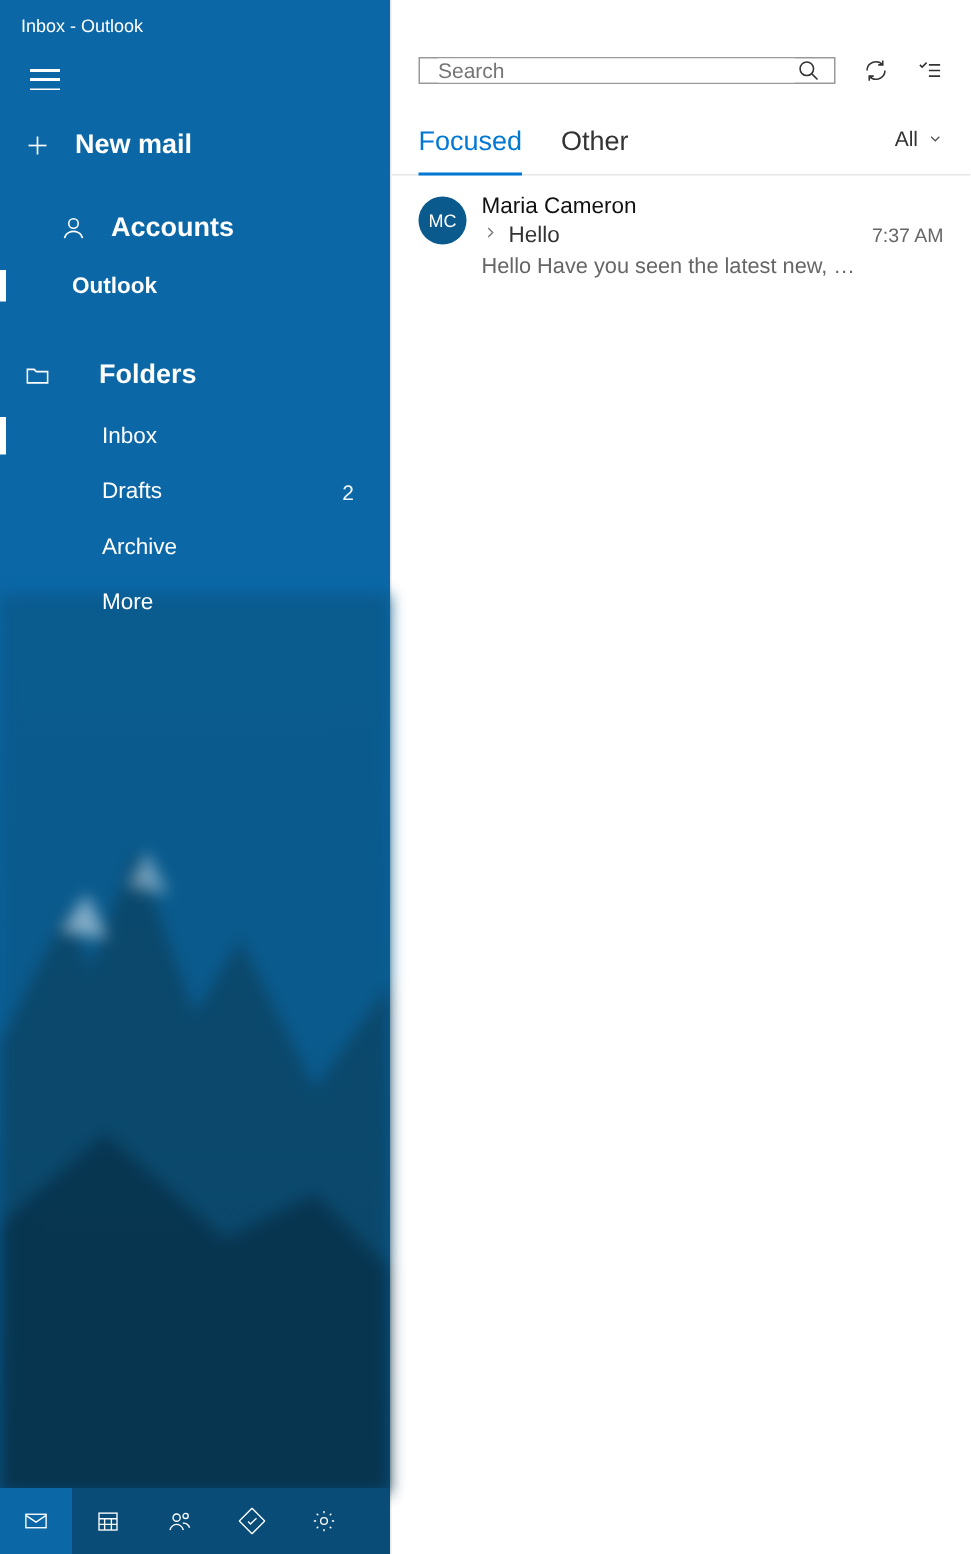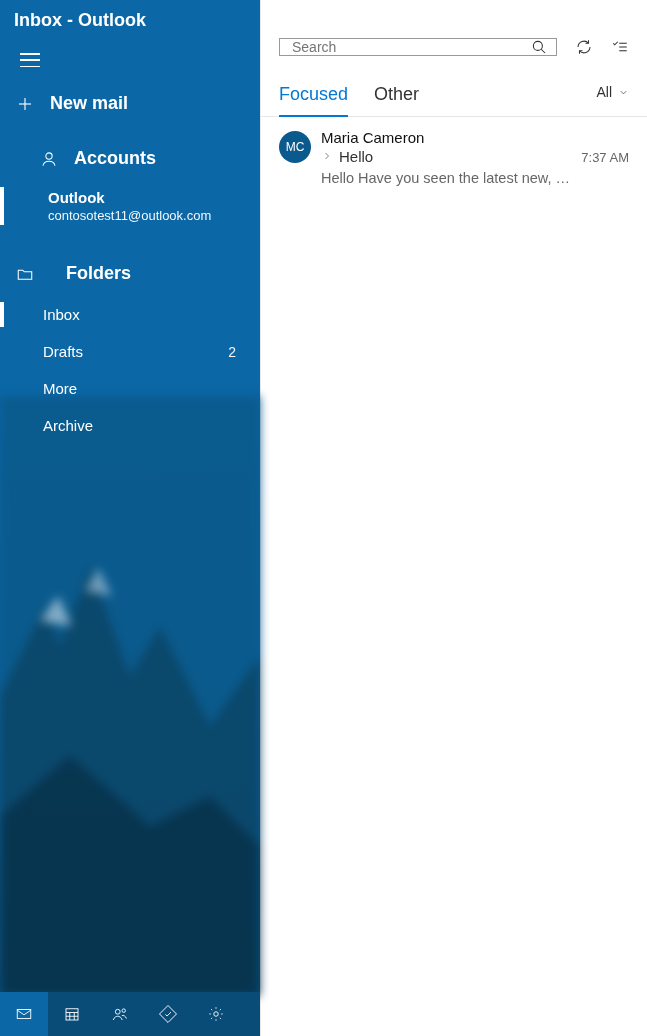--- a/index.html
+++ b/index.html
@@ -34,24 +34,24 @@
     }
     .mountains {
       position: absolute;
       left: 0; right: 0; bottom: 40px;
       height: 600px;
       z-index: 0;
       filter: blur(5px);
       opacity: 0.9;
     }
     .titlebar {
-      font-size: 18px;
+      font-size: 12px;
       padding: 10px 14px 0;
       z-index: 1;
-      font-weight: 700;
+      font-weight: 400;
     }
     .hamburger {
       margin: 22px 0 14px 20px;
       width: 20px; height: 14px;
       display: flex;
       flex-direction: column;
       justify-content: space-between;
       z-index: 1;
       cursor: pointer;
     }
@@ -81,21 +81,21 @@
     .account-name { font-size: 15px; font-weight: 600; }
     .account-email { font-size: 13px; opacity: 0.95; margin-top: 2px; }
 
     .folders-header { margin-top: 20px; gap: 32px; }
 
     .folder-item {
       position: relative;
       display: flex;
       justify-content: space-between;
       align-items: center;
-      padding: 10px 24px 10px 43px;
+      padding: 10px 24px 10px 68px;
       font-size: 15px;
       cursor: pointer;
       z-index: 1;
     }
     .folder-item .badge { font-size: 14px; opacity: 0.95; }
 
     .bottom-bar {
       margin-top: auto;
       height: 44px;
       background: #094c78;
@@ -227,45 +227,44 @@
       <svg width="18" height="18" viewBox="0 0 24 24" stroke="#fff" stroke-width="1.4" fill="none">
         <circle cx="12" cy="8" r="4.2"></circle>
           <path d="M4 21c1-5 6-6 8-6s7 1 8 6"></path>
       </svg>
       <span class="label">Accounts</span>
     </div>
 
     <div class="account-block">
       <div class="marker"></div>
       <div class="account-name">Outlook</div>
-      <div class="account-email">contosotest11@outlook.com</div>
     </div>
 
     <div class="nav-row folders-header">
       <svg width="18" height="18" viewBox="0 0 24 24" stroke="#fff" stroke-width="1.4" fill="none">
         <path d="M3 7h6l2 2h10v10H3z"></path>
       </svg>
       <span class="label">Folders</span>
     </div>
 
     <div class="folder-item">
       <div class="marker"></div>
       <span>Inbox</span>
       <span class="badge"></span>
     </div>
     <div class="folder-item">
       <span>Drafts</span>
       <span class="badge">2</span>
     </div>
     <div class="folder-item">
+      <span>Archive</span>
+      <span class="badge"></span>
+    </div>
+    <div class="folder-item">
       <span>More</span>
-      <span class="badge"></span>
-    </div>
-    <div class="folder-item">
-      <span>Archive</span>
       <span class="badge"></span>
     </div>
 
     <div class="bottom-bar">
       <div class="bottom-tab active">
         <svg viewBox="0 0 24 24">
           <rect x="3" y="6" width="18" height="12"></rect>
             <path d="M3 7l9 6 9-6"></path>
         </svg>
       </div>

